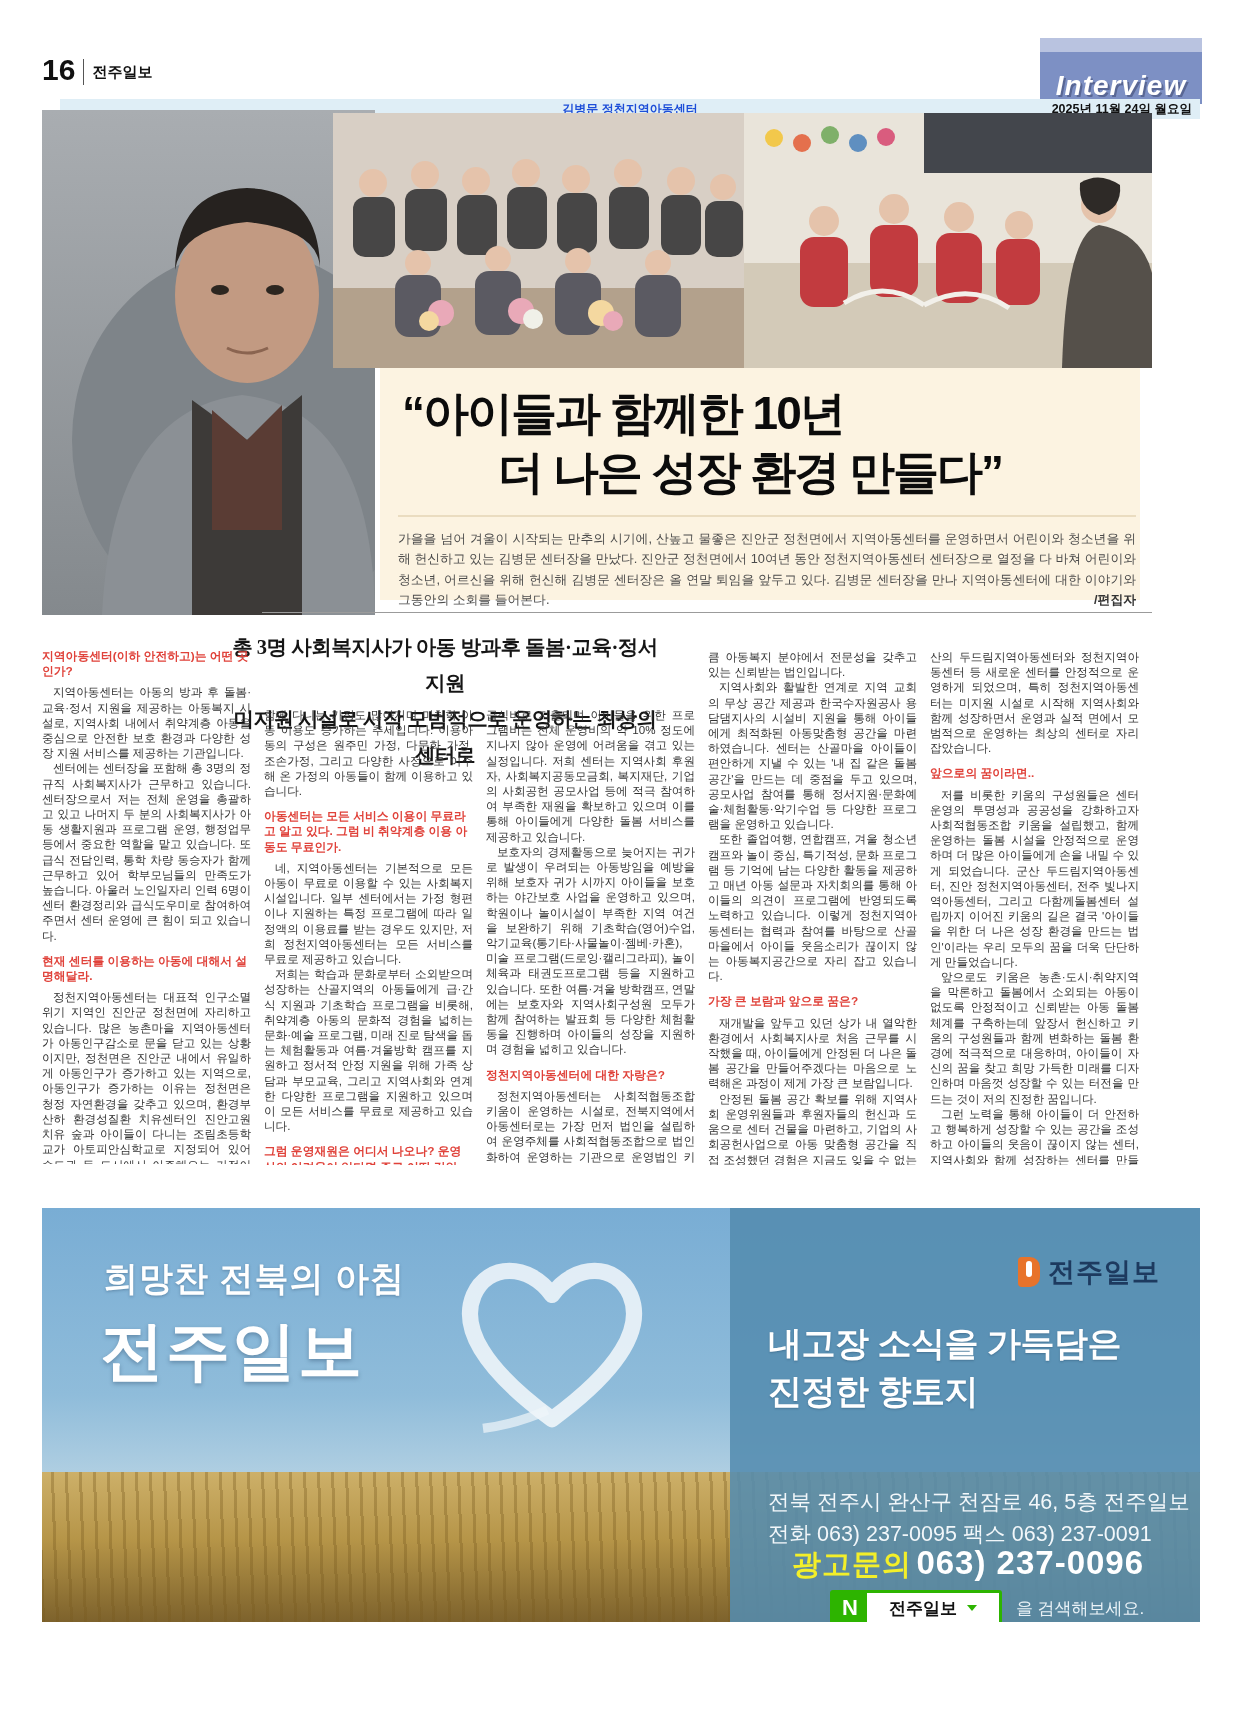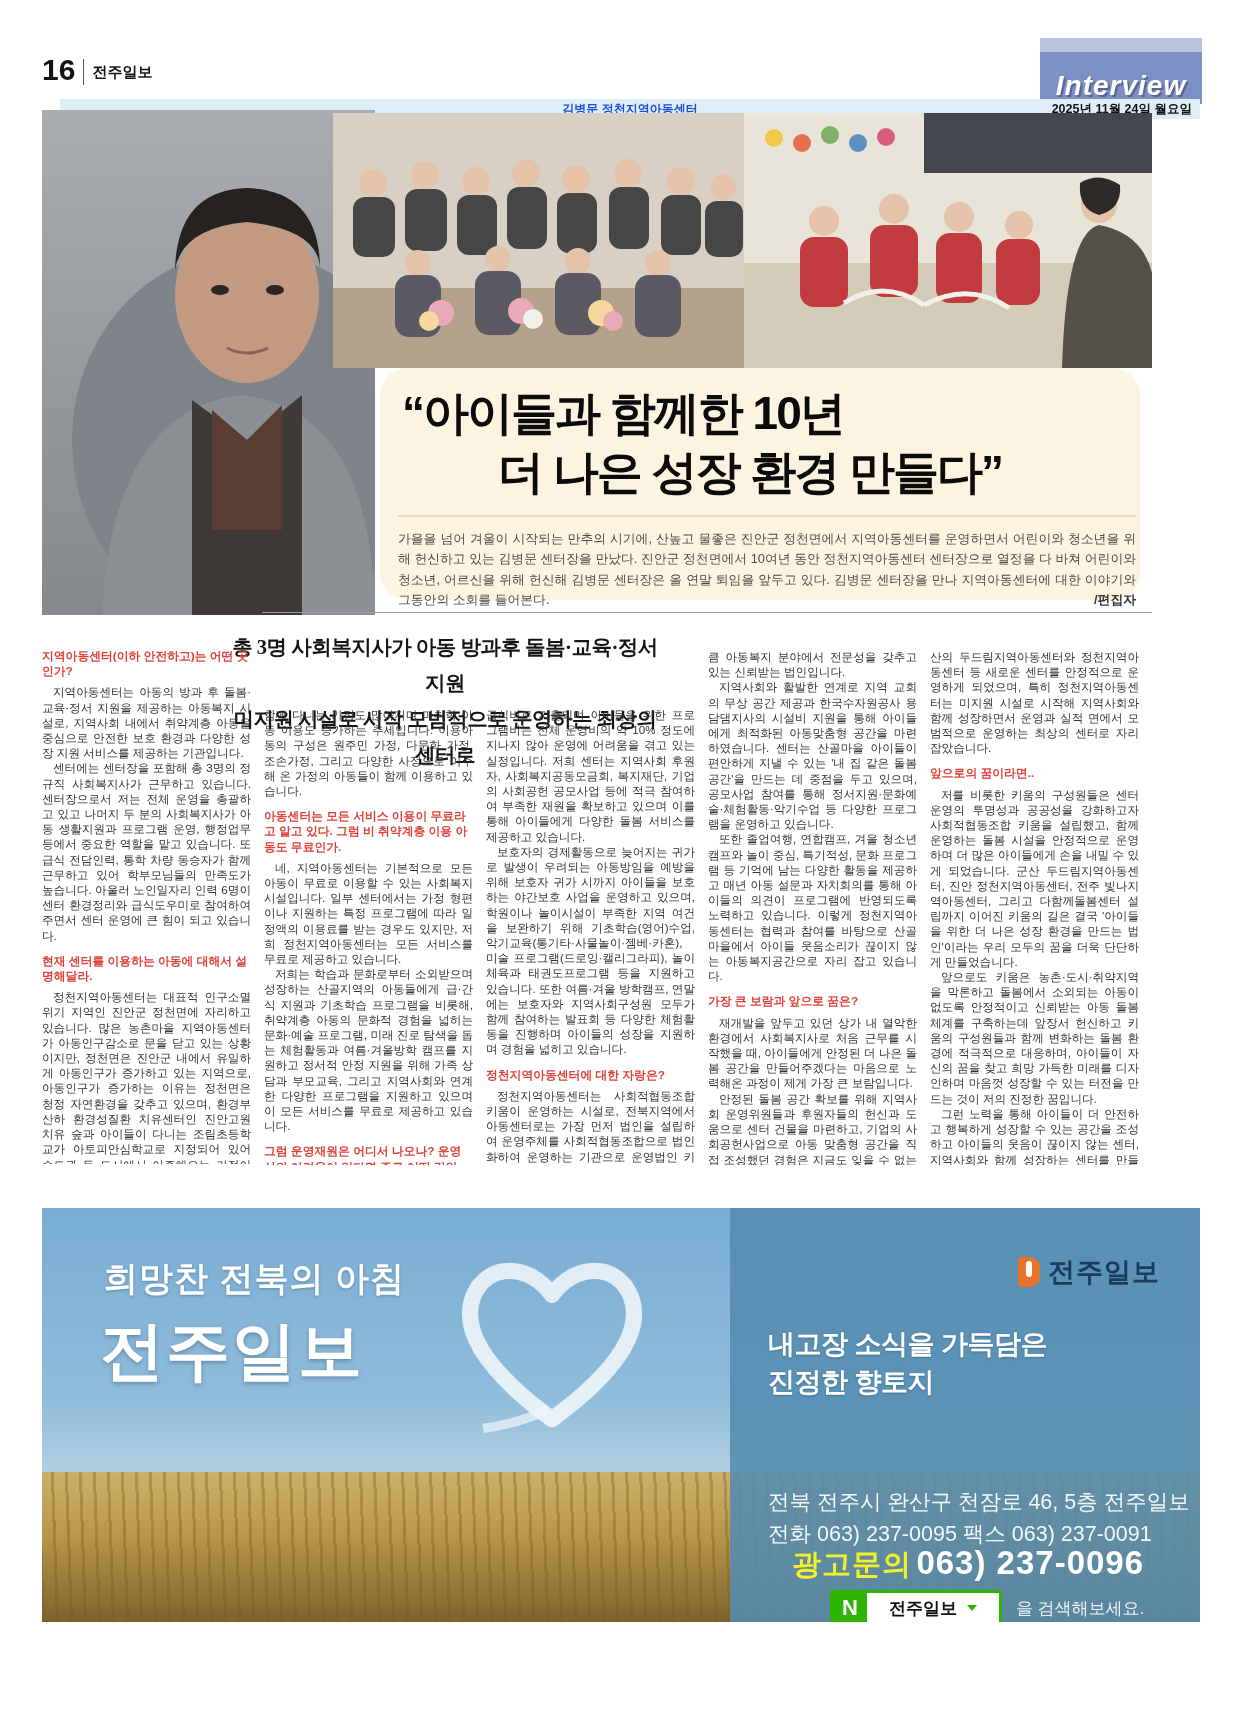--- a/index.html
+++ b/index.html
@@ -23,21 +23,21 @@
   .edition-date { position:absolute; right:8px; font-size:12.5px; font-weight:800; color:#111; }
 
   
   .photo { position:absolute; overflow:hidden; }
   .photo svg { display:block; width:100%; height:100%; }
   .photo-portrait { top:110px; left:42px; width:333px; height:505px; }
   .photo-group { top:113px; left:333px; width:411px; height:255px; }
   .photo-kids { top:113px; left:744px; width:408px; height:255px; }
 
   
-  .headline-box { position:absolute; top:368px; left:380px; width:760px; height:232px; background:#fcf3e1;border-radius:28px; }
+  .headline-box { position:absolute; top:368px; left:380px; width:760px; height:232px; background:#fcf3e1; }
   .headline { padding:16px 0 0 22px; color:#0b0b0b; font-weight:800; font-size:46px;
       line-height:1.28; letter-spacing:-2px; }
   .headline .l2 { padding-left:96px; display:block; }
   .lead-wrap { position:absolute; top:515px; left:398px; width:738px; border-top:2px solid #eadcc0; padding-top:12px; }
   .lead { font-size:12.8px; line-height:1.6; color:#4a4a4a; text-align:justify; }
   .lead .byline { float:right; font-weight:700; color:#333; }
 
   
   .article-rule { position:absolute; top:612px; left:262px; width:890px; border-top:1px solid #9b9b9b; }
   .subheadline { position:absolute; top:630px; left:222px; width:446px; text-align:center;
@@ -69,21 +69,21 @@
   .ad-brand { position:absolute; left:58px; top:100px; color:#fff; font-size:64px; font-weight:800; letter-spacing:2px;
       text-shadow:0 2px 4px rgba(40,70,100,.4); }
   .ad-overlay { position:absolute; left:688px; top:0; width:470px; height:100%;
       background:rgba(84,140,175,.88); }
   .ad-logo-row { position:absolute; right:40px; top:46px; display:flex; align-items:center; gap:8px; }
   .ad-logo-mark { width:22px; height:30px; background:#e8732a; border-radius:4px 10px 10px 4px;
       position:relative; }
   .ad-logo-mark::after { content:""; position:absolute; left:8px; top:4px; width:6px; height:16px;
       background:#fff; border-radius:3px; }
   .ad-logo-name { color:#1d3a5f; font-size:27px; font-weight:800; letter-spacing:1px; }
-  .ad-head { position:absolute; left:38px; top:118px; color:#fff; font-size:27px; font-weight:700;
+  .ad-head { position:absolute; left:38px; top:112px; color:#fff; font-size:34px; font-weight:700;
       line-height:1.4; letter-spacing:-0.5px; text-shadow:0 1px 2px rgba(30,60,90,.35); }
   .ad-address { position:absolute; left:38px; top:262px; color:#f2f7fa; font-size:21.5px; line-height:1.5; font-weight:400;margin-top:16px; }
   .ad-call { position:absolute; left:38px; top:336px; width:400px; text-align:center; }
   .ad-call .lbl { color:#f3ef29; font-size:29px; font-weight:800; letter-spacing:1px; }
   .ad-call .num { color:#fff; font-size:33px; font-weight:800; letter-spacing:1px; }
   .ad-naver { position:absolute; left:100px; top:382px; display:flex; align-items:center; gap:14px; }
   .naver-box { display:flex; align-items:center; background:#2db400; border:3px solid #2db400;
       border-radius:3px; height:36px; }
   .naver-n { color:#fff; font-weight:800; font-size:22px; padding:0 9px; }
   .naver-field { background:#fff; height:30px; min-width:132px; display:flex; align-items:center;

